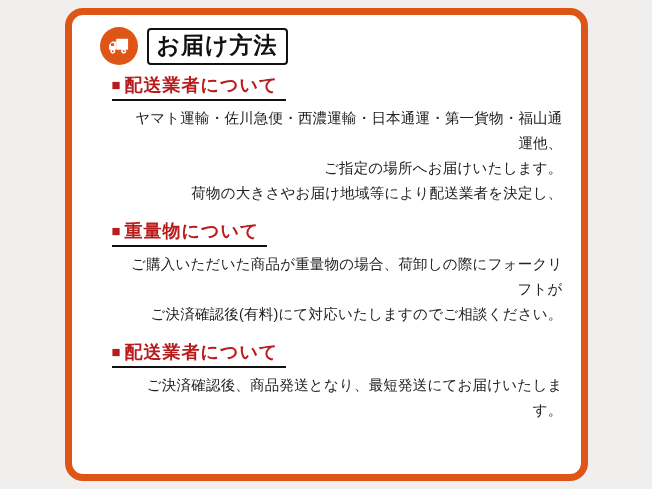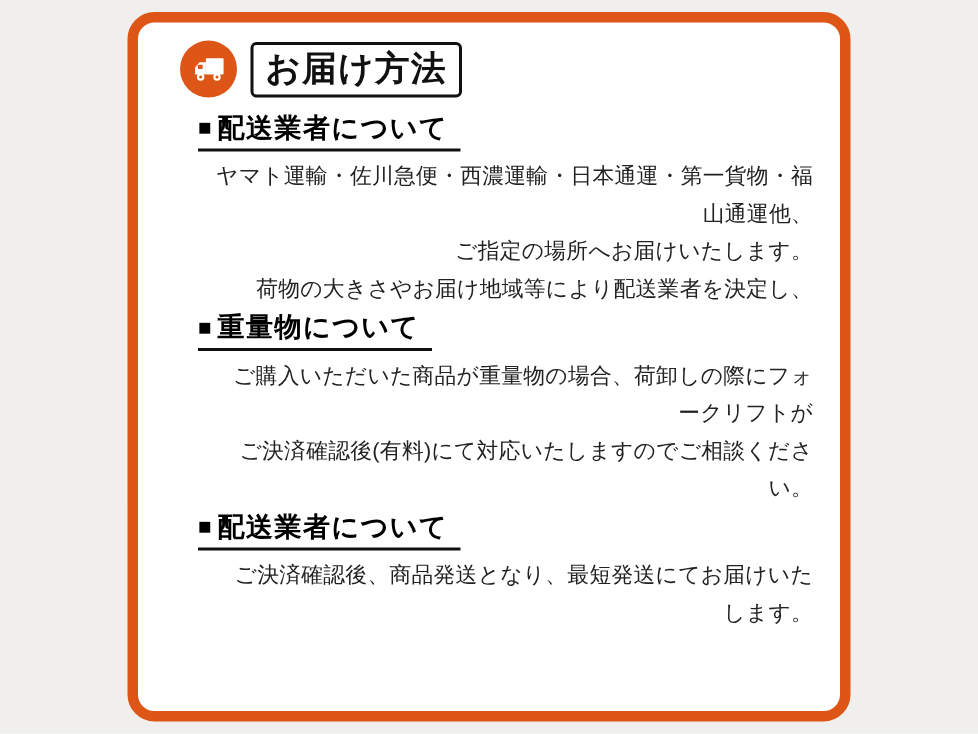--- a/index.html
+++ b/index.html
@@ -7,21 +7,21 @@
     width: 652px; height: 489px;
     background: #f0efed;
     font-family: "Liberation Sans", "DejaVu Sans", sans-serif;
     overflow: hidden;
   }
   .page {
     width: 652px; height: 489px;
     padding-top: 8px;
   }
   .card {
-    width: 482px; height: 473px;
+    width: 523px; height: 473px;
     margin: 0 auto;
     background: #ffffff;
     border: 7px solid #dd5517;
     border-radius: 18px;
     padding: 11px 18px 12px 18px;
   }
   .card-header {
     display: flex;
     align-items: center;
     gap: 9px;
@@ -45,27 +45,27 @@
     font-size: 23px;
     font-weight: bold;
     line-height: 1;
     padding: 4px 8px 6px 8px;
     letter-spacing: 1px;
   }
   .content {
     margin-left: 22px;
     margin-top: 7px;
   }
-  .section { }
+  .section { margin-top: 13px; }
   .section:first-child { margin-top: 0; }
   .sec-heading {
     display: inline-block;
     font-size: 18px;
     font-weight: bold;
-    color: #000000;
+    color: #b91c1c;
     border-bottom: 2px solid #111111;
     padding-bottom: 2px;
     padding-right: 8px;
     letter-spacing: 1px;
     text-align: right;
   }
   .sec-heading .sq {
     font-size: 15px;
     margin-right: 3px;
     vertical-align: 1px;

